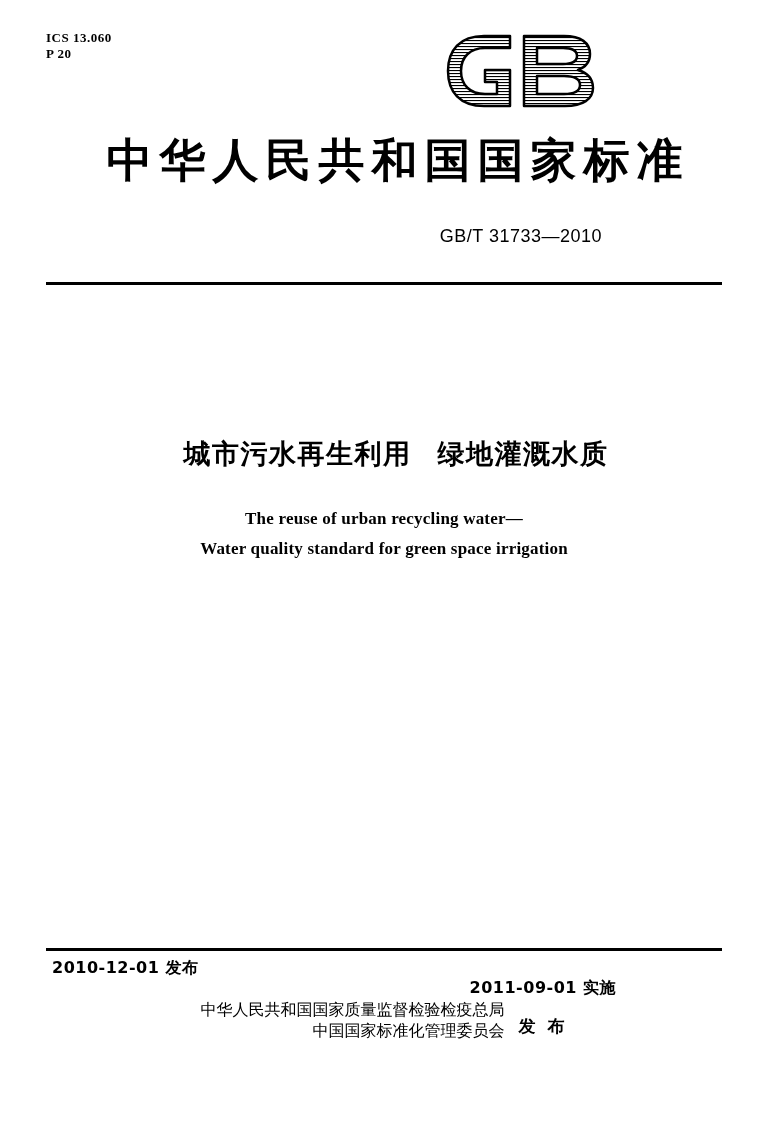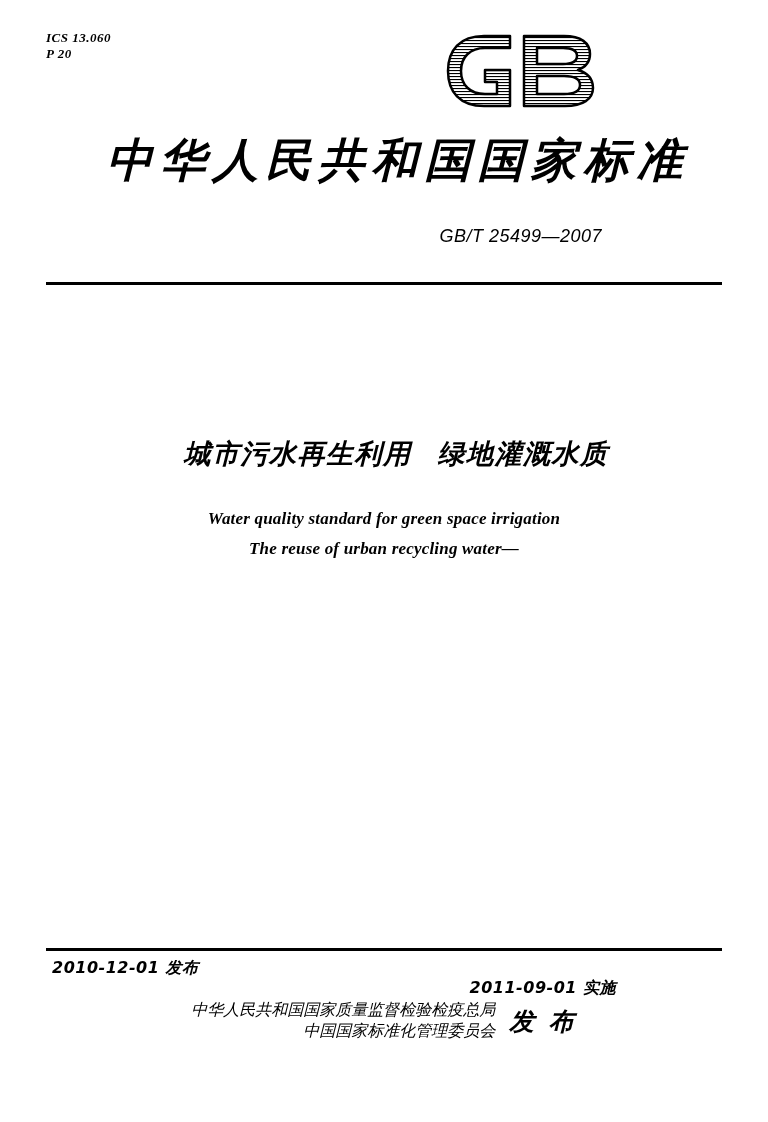--- a/index.html
+++ b/index.html
@@ -15,21 +15,20 @@
     color: #000000;
     overflow: hidden;
   }
 
   .page {
     position: absolute;
     left: 0;
     top: 0;
     width: 668px;
     height: 1122px;
-    font-style: italic;
   }
 
   
   .ics-block {
     position: absolute;
     left: 46px;
     top: 30px;
     font-family: "Liberation Serif", serif;
     font-weight: bold;
     font-size: 13px;
@@ -149,21 +148,21 @@
     display: flex;
     justify-content: center;
     align-items: flex-end;
   }
   .publisher-names {
     text-align: right;
   }
   .publish-verb {
     font-family: "DejaVu Sans", sans-serif;
     font-weight: bold;
-    font-size: 25px;
+    font-size: 17px;
     letter-spacing: 3px;
     padding-left: 14px;
     padding-bottom: 4px;
   }
 </style>
 </head>
 <body>
 
 <div class="page">
 
@@ -188,32 +187,32 @@
       <g>
         <path d="M84 8 L124 8 C141 8 150 15 150 26 C150 33 146 39 138 42 C148 45 153 51 153 60 C153 71 143 78 125 78 L84 78 Z
                  M97 20 L97 36 L123 36 C132 36 137 33 137 28 C137 23 132 20 123 20 Z
                  M97 48 L97 66 L124 66 C134 66 140 63 140 57 C140 51 134 48 124 48 Z" fill="url(#hatch)" stroke="#000" stroke-width="2.5" stroke-linejoin="round" fill-rule="evenodd"></path>
       </g>
     </svg>
   </div>
 
   <div class="cn-title">中华人民共和国国家标准</div>
 
-  <div class="std-number">GB/T 25499—2007</div>
+  <div class="std-number">GB/T 31733—2010</div>
 
   <div class="rule-top"></div>
   <div class="rule-bottom"></div>
 
   <div class="doc-title-cn">
     <span>城市污水再生利用</span><span class="gap"></span><span>绿地灌溉水质</span>
   </div>
 
   <div class="doc-title-en">
+    <div>The reuse of urban recycling water—</div>
     <div>Water quality standard for green space irrigation</div>
-    <div>The reuse of urban recycling water—</div>
   </div>
 
   <div class="issue-date">2010-12-01 发布</div>
   <div class="effective-date">2011-09-01 实施</div>
 
   <div class="publisher-wrap">
     <div class="publisher-names">
       <div class="line1">中华人民共和国国家质量监督检验检疫总局</div>
       <div class="line2">中国国家标准化管理委员会</div>
     </div>

